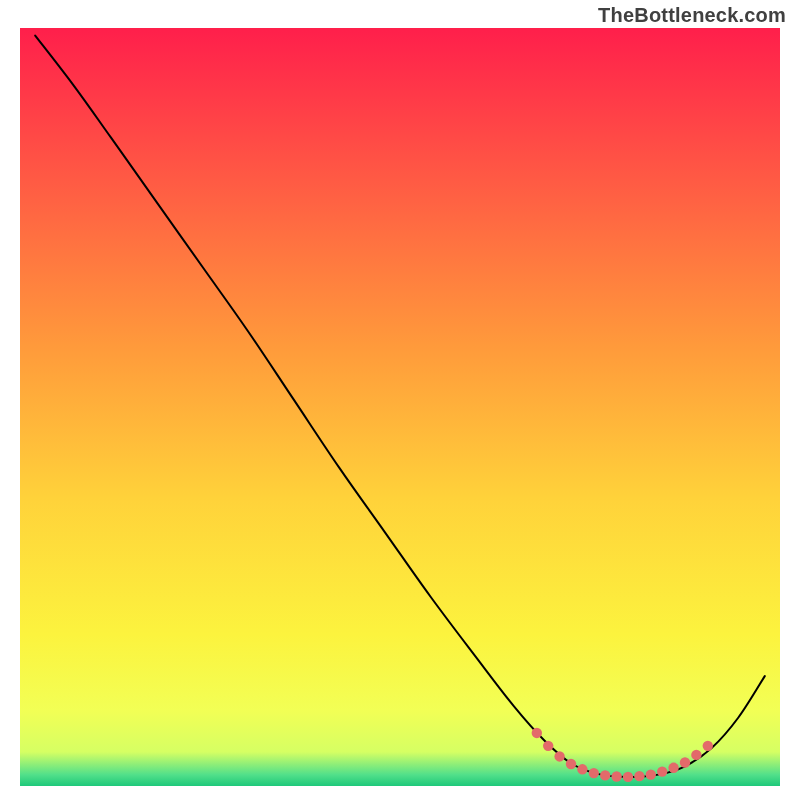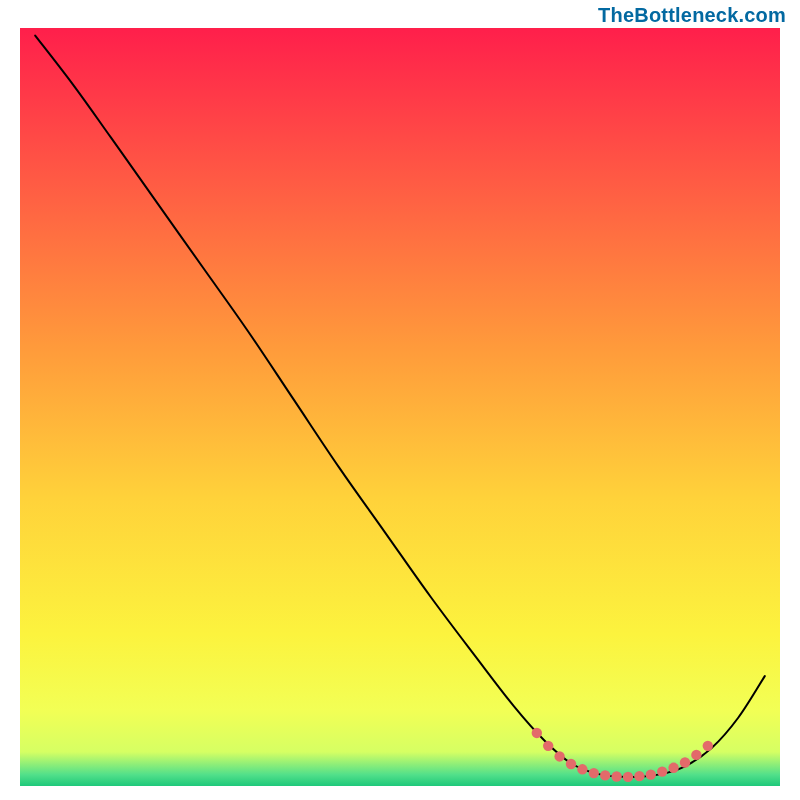--- a/index.html
+++ b/index.html
@@ -14,21 +14,21 @@
   .chart-wrap {
     position: absolute;
     inset: 0;
   }
   .watermark {
     position: absolute;
     top: 4px;
     right: 14px;
     font-size: 20px;
     font-weight: 600;
-    color: #0369a1;
+    color: #404040;
     letter-spacing: 0.2px;
     user-select: none;
   }
   svg {
     display: block;
   }
 </style>
 </head>
 <body>
 

